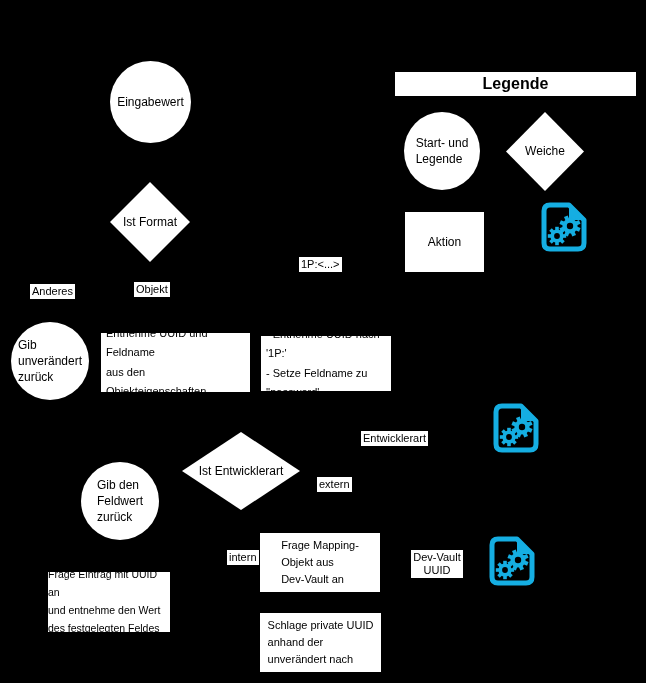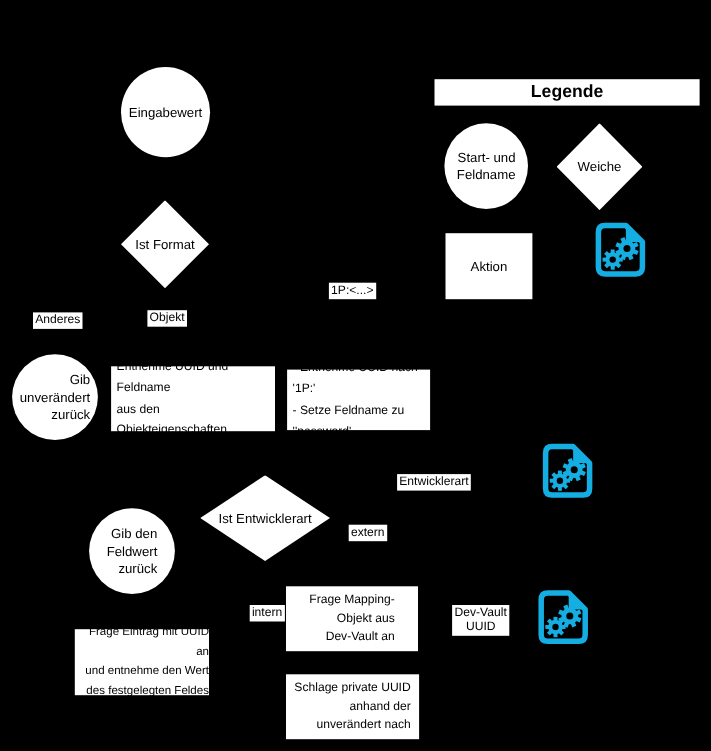--- a/index.html
+++ b/index.html
@@ -7,21 +7,21 @@
     width:646px; height:683px; position:relative; overflow:hidden;
     background: var(--bg, #000);
     font-family: "Liberation Sans", sans-serif;
     color:#000;
   }
   .node {
     position:absolute;
     background: var(--node-fill, #fff);
     color: var(--node-text, #000);
     display:flex; align-items:center; justify-content:center;
-    text-align:right; white-space:pre-line;
+    text-align:left; white-space:pre-line;
     box-sizing:border-box;
     font-size:12px; line-height:1.35;
   }
   .circle { border-radius:50%; }
   .diamond { clip-path: polygon(50% 0, 100% 50%, 50% 100%, 0 50%); }
   .rect { font-size:11px; line-height:1.55; }
   .rect.align-left { justify-content:center; text-align:left; padding:0 5px; line-height:1.75; }
   .chip {
     position:absolute;
     background: var(--node-fill, #fff);
@@ -39,21 +39,21 @@
   .small-text { font-size:10.5px; }
 
   
   .n-eingabewert      { left:110px; top:61px;  width:81px;  height:82px; }
   .n-ist-format       { left:110px; top:182px; width:80px;  height:80px; }
   .n-gib-unveraendert { left:11px;  top:322px; width:78px;  height:78px; }
   .n-entnehme-uuid    { left:101px; top:333px; width:149px; height:59px; }
   .n-entnehme-1p      { left:261px; top:336px; width:130px; height:55px; line-height:1.6; }
   .n-ist-entwicklerart{ left:182px; top:432px; width:118px; height:78px; }
   .n-gib-feldwert     { left:81px;  top:462px; width:78px;  height:78px; }
-  .n-frage-eintrag    { left:68px;  top:572px; width:122px; height:60px; line-height:1.7; }
+  .n-frage-eintrag    { left:48px;  top:572px; width:122px; height:60px; line-height:1.7; }
   .n-frage-mapping    { left:260px; top:533px; width:120px; height:59px; }
   .n-schlage-private  { left:260px; top:613px; width:121px; height:59px; }
 
   .n-legend-startend  { left:404px; top:112px; width:76px;  height:78px; }
   .n-legend-weiche    { left:506px; top:112px; width:78px;  height:79px; }
   .n-legend-aktion    { left:405px; top:212px; width:79px;  height:60px; }
 
   .c-anderes        { left:30px;  top:284px; }
   .c-objekt         { left:134px; top:282px; }
   .c-1p             { left:299px; top:257px; }
@@ -110,21 +110,21 @@
 
 <div class="node rect n-schlage-private"><span>Schlage private UUID
 anhand der
 unverändert nach</span></div>
 
 <div class="legend-bar">
     <span>Legende</span>
   </div>
 
 <div class="node circle n-legend-startend"><span>Start- und
-Feldname</span></div>
+Legende</span></div>
 
 <div class="node diamond n-legend-weiche"><span>Weiche</span></div>
 
 <div class="node rect n-legend-aktion" style="font-size:12px;"><span>Aktion</span></div>
 
 <div class="icon-doc i-legend">
   <svg width="48" height="53" viewBox="0 0 48 53" aria-hidden="true">
     <path d="M10 4 H29 L44 19 V42 Q44 48 38 48 H10 Q4 48 4 42 V10 Q4 4 10 4 Z" fill="none" stroke="var(--icon,#15AEE2)" stroke-width="5" stroke-linejoin="round"></path>
     <path d="M29 4 L44 19 H29 Z" fill="var(--icon,#15AEE2)"></path>
     <g transform="translate(17,35)">

